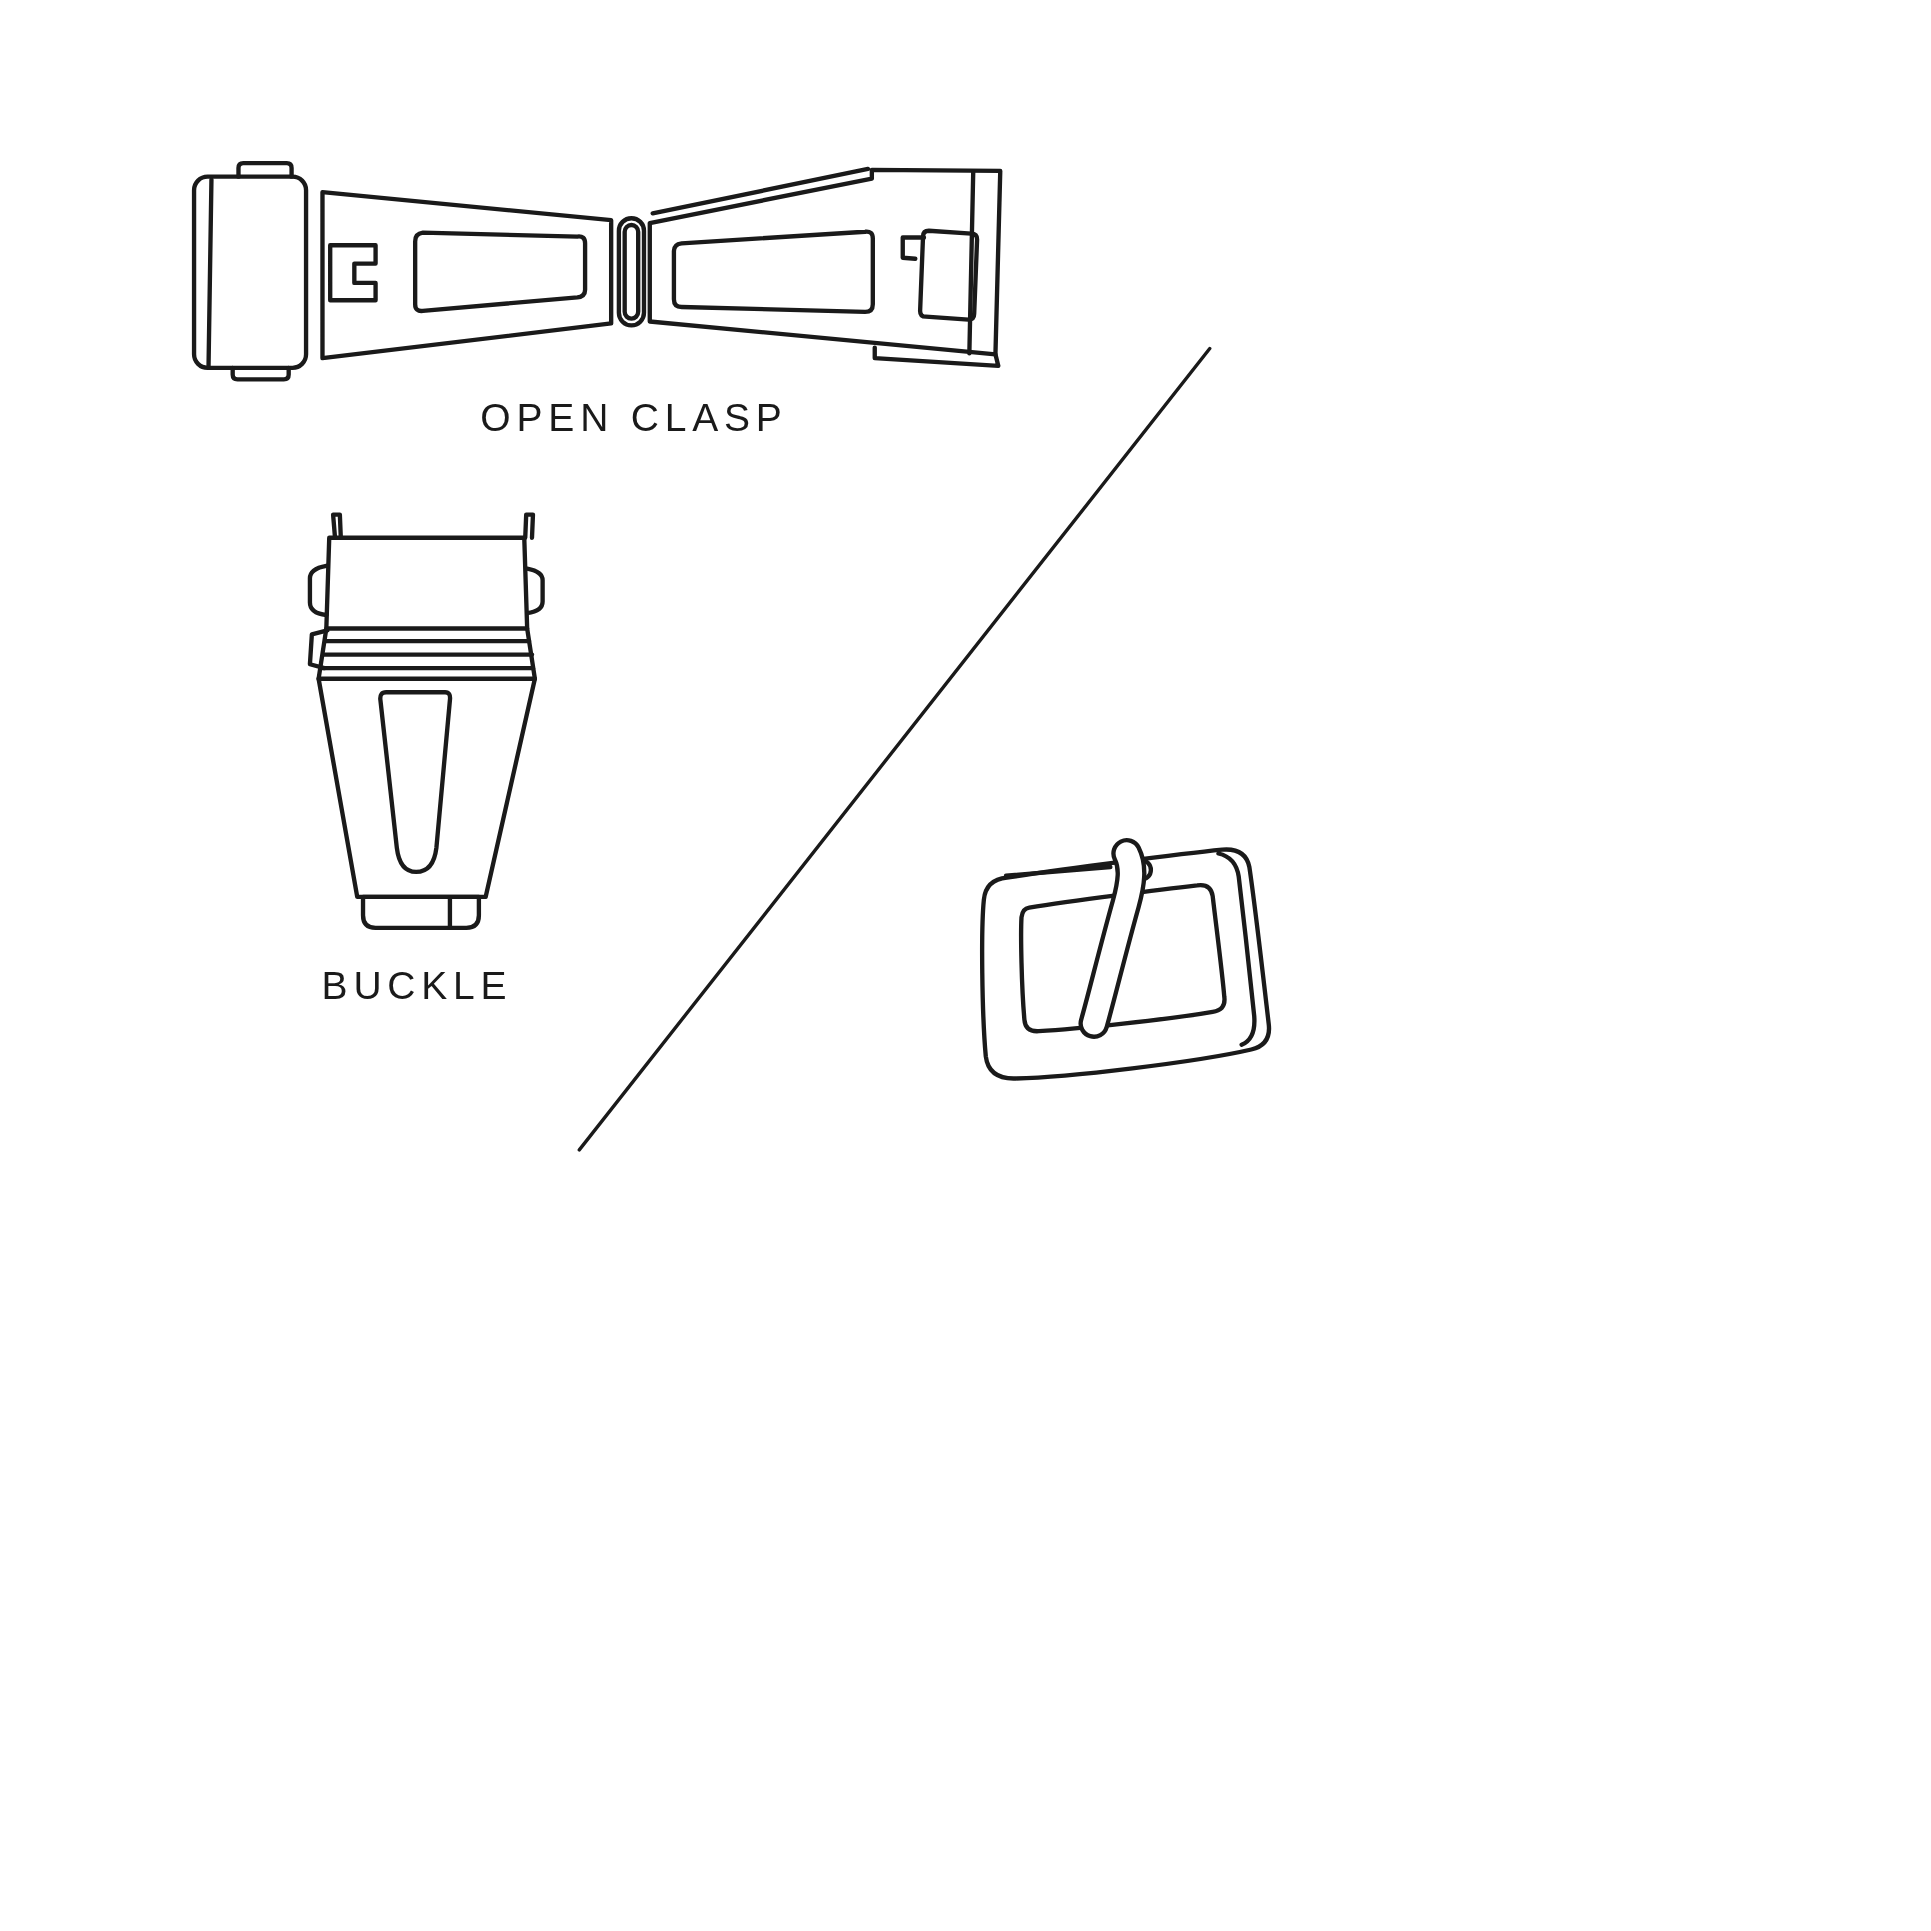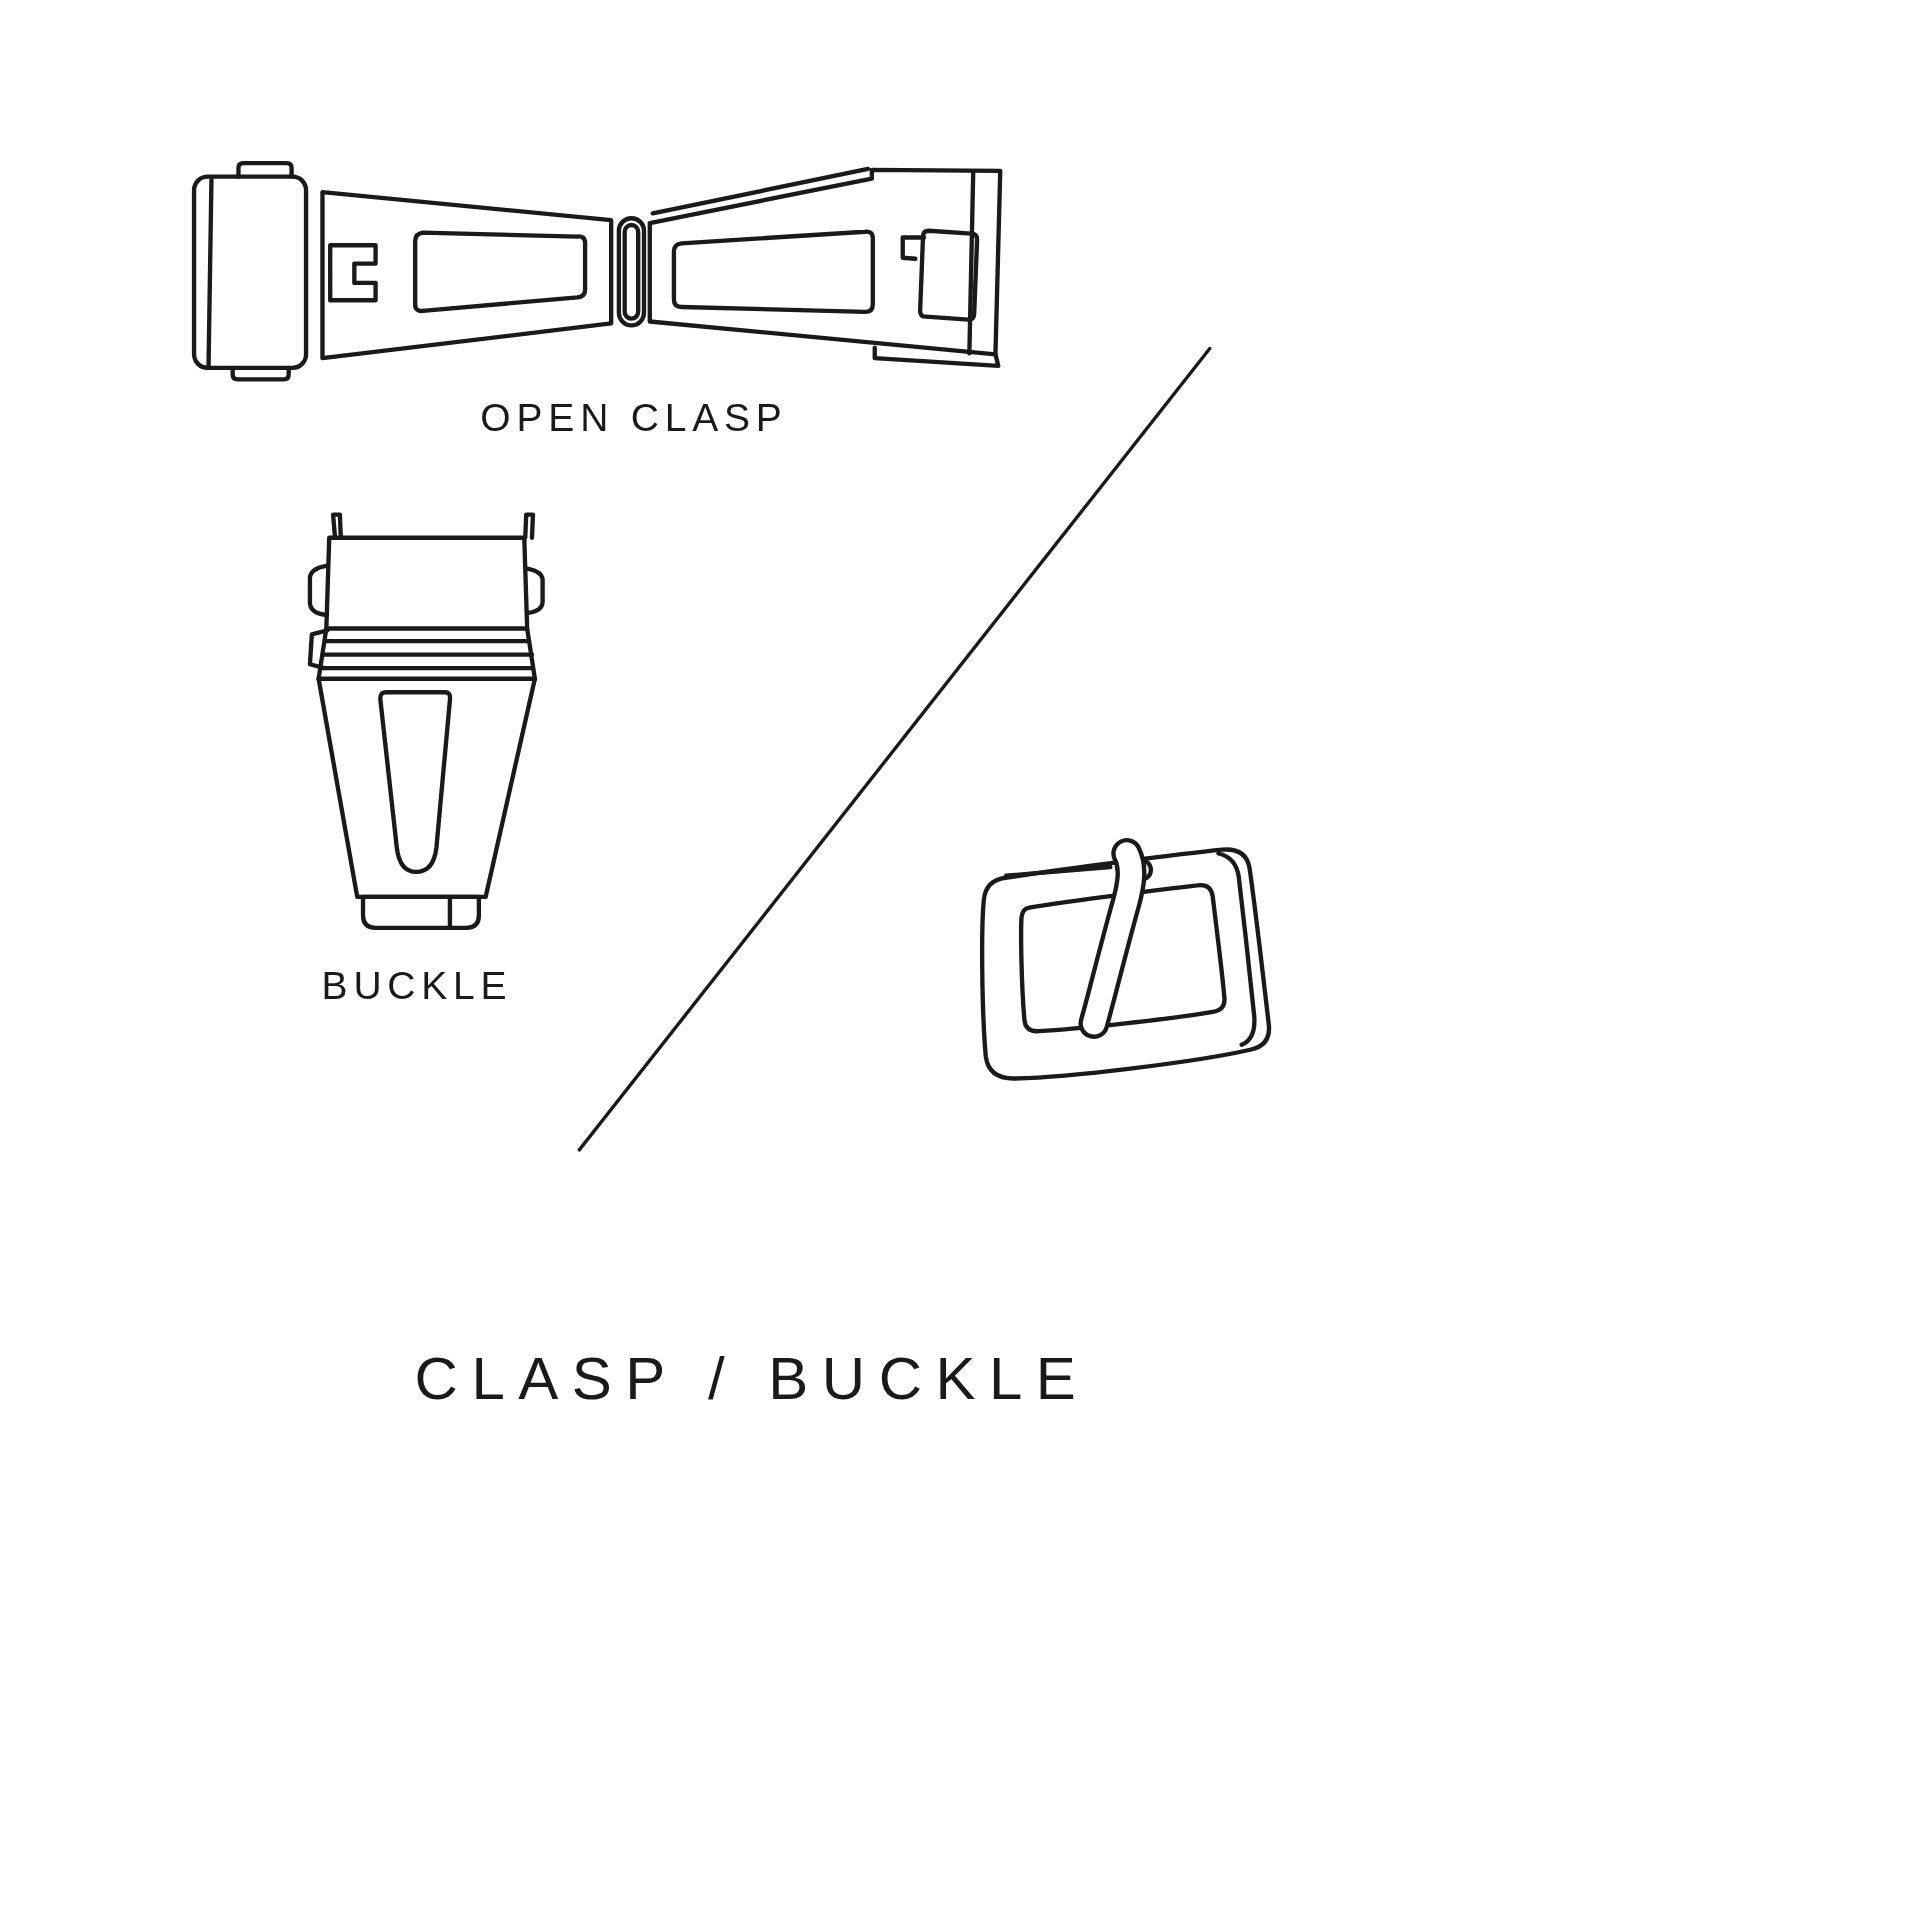--- a/index.html
+++ b/index.html
@@ -126,16 +126,15 @@
 
       <path stroke="#1a1a1a" stroke-width="32" d="M1167 884 C1174 898 1172 914 1166 936 C1152 986 1141 1032 1133 1060"></path>
       <path stroke="#ffffff" stroke-width="23" d="M1167 884 C1174 898 1172 914 1166 936 C1152 986 1141 1032 1133 1060"></path>
     </g>
   </svg>
 
   <div class="label" style="left:634px; top:396px;">OPEN CLASP</div>
 
   <div class="label" style="left:417px; top:964px;">BUCKLE</div>
 
-  <div class="title" style="left:752px; top:1344px;">CLASP / BUCKLE</div>
 
 </div>
 
 
 </body></html>

